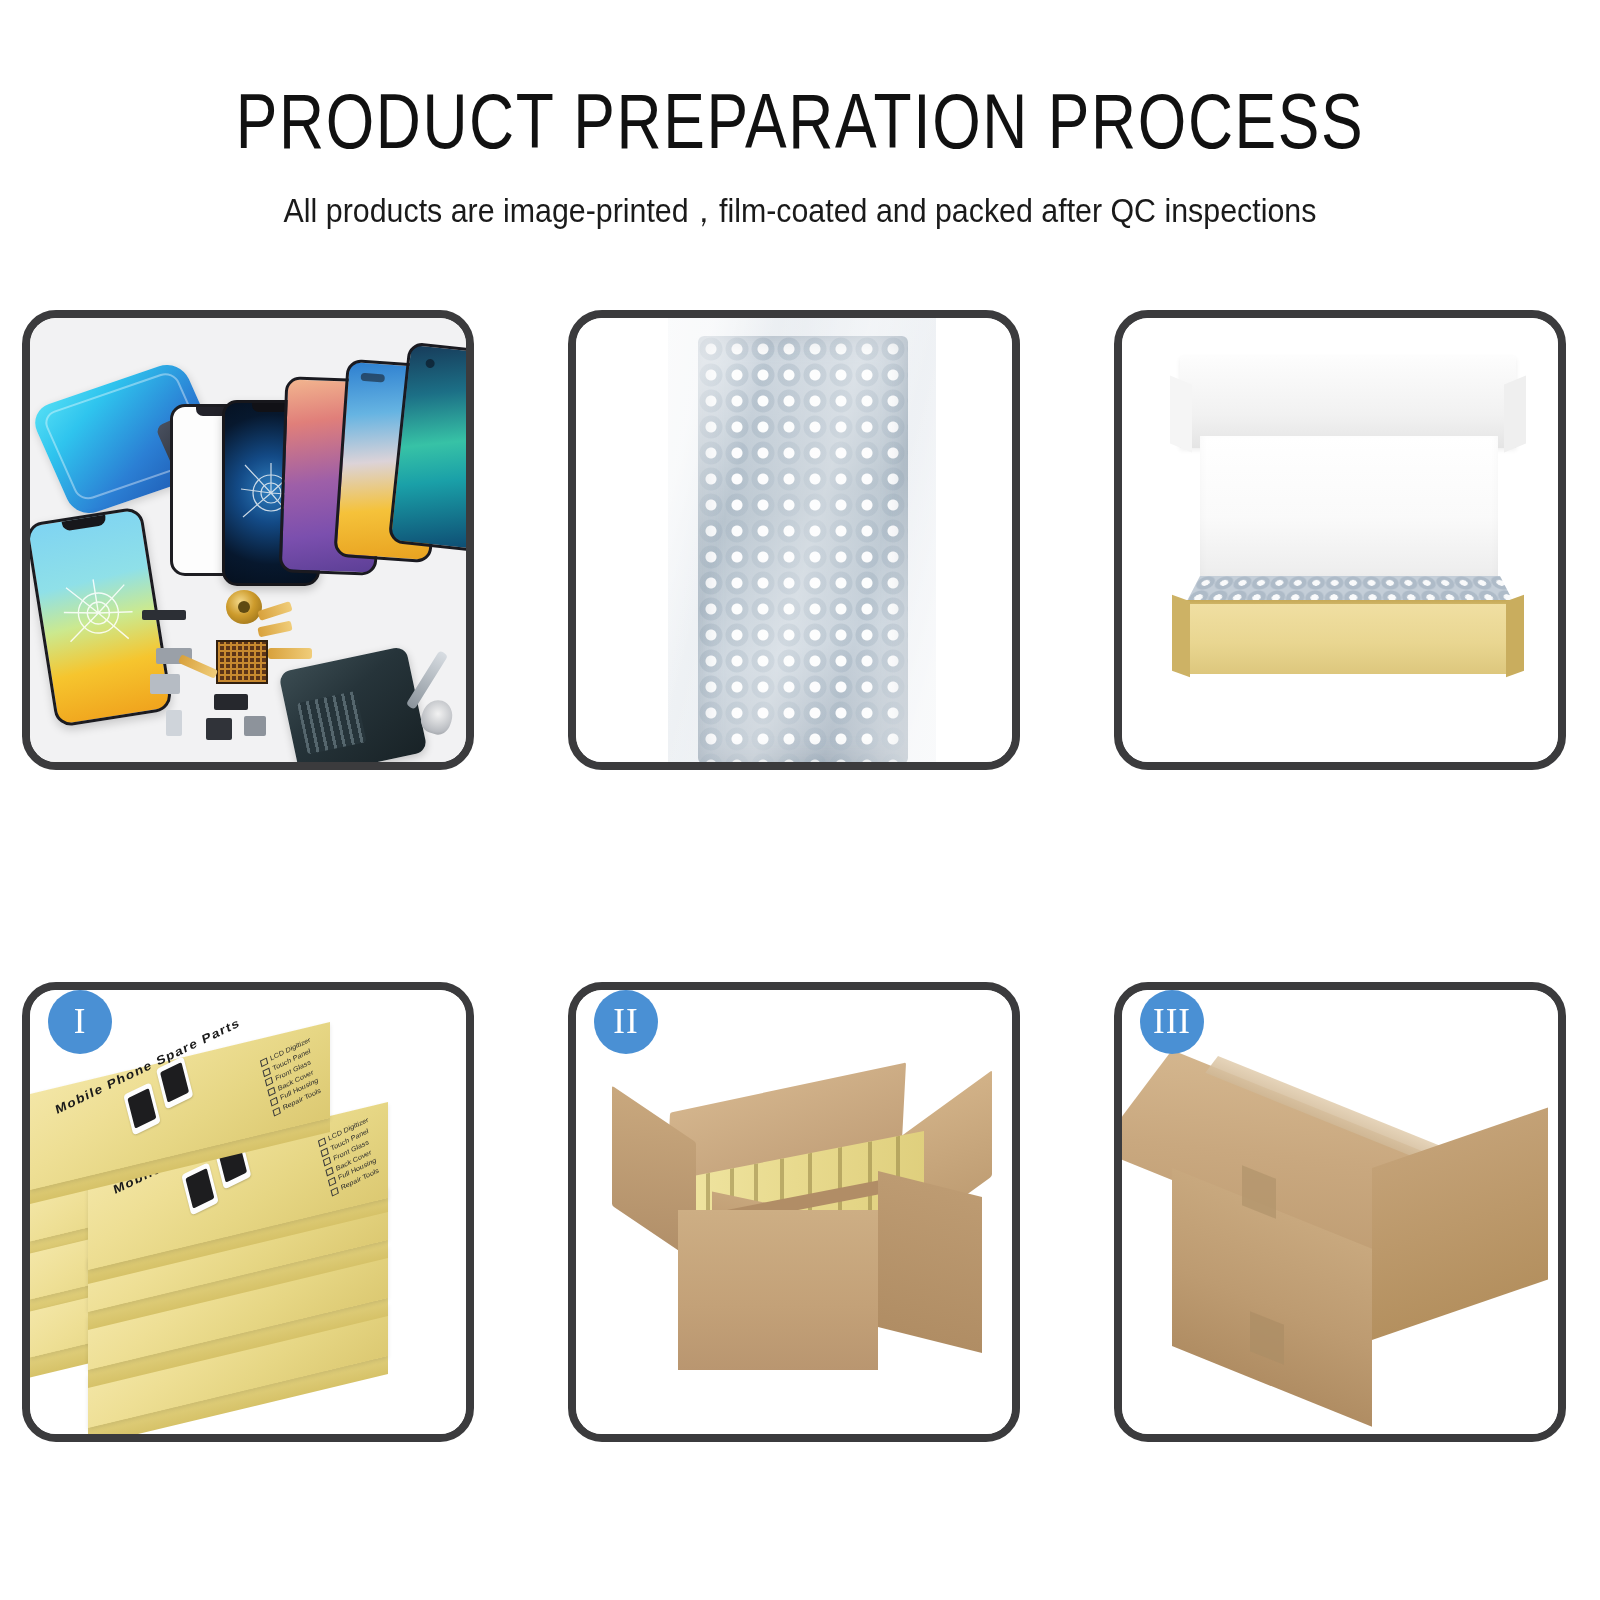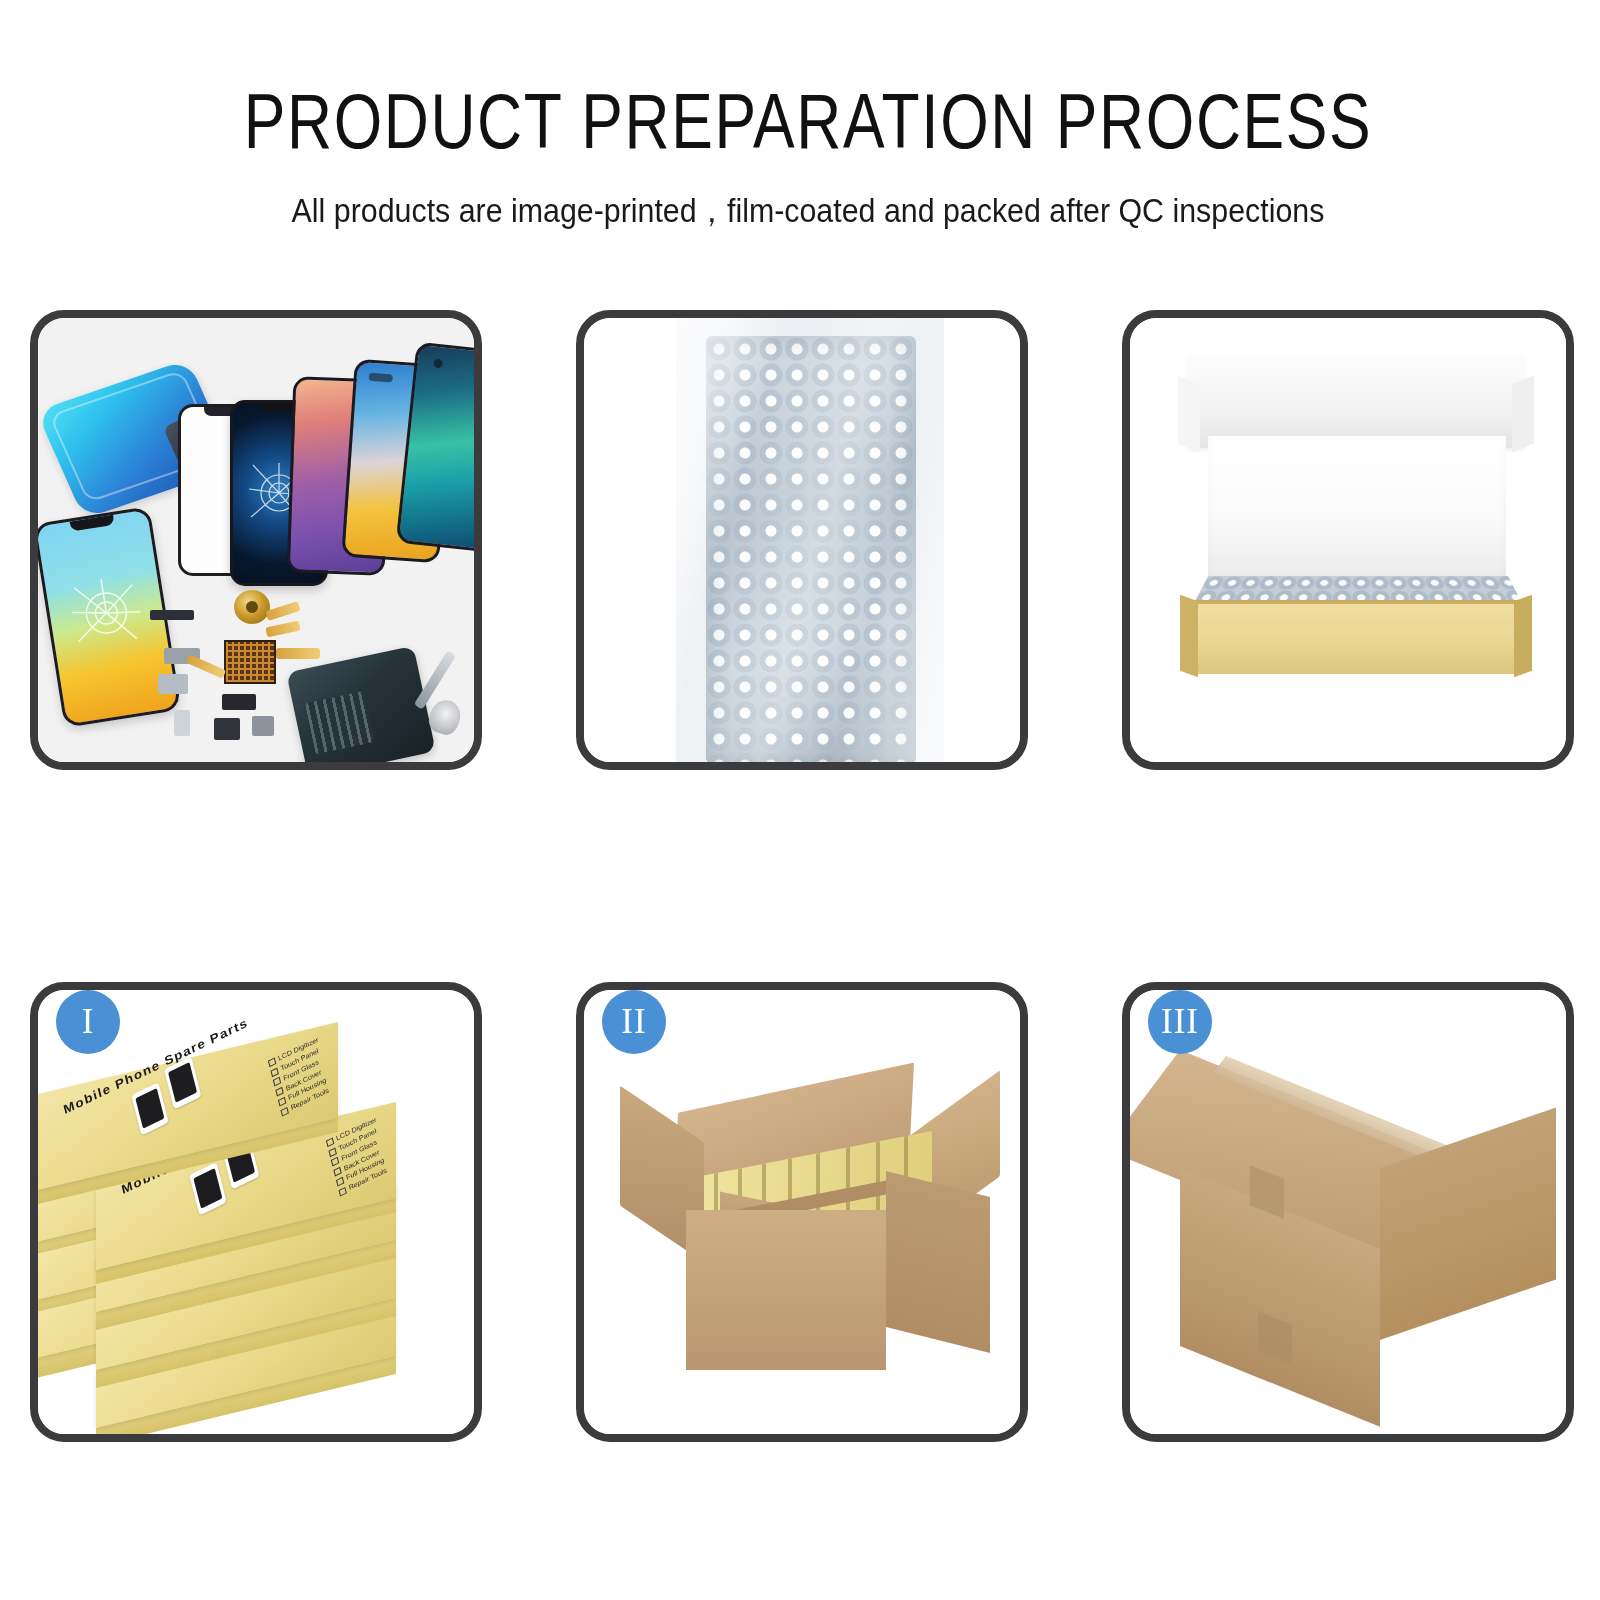--- a/index.html
+++ b/index.html
@@ -2,21 +2,21 @@
 <html><head>
 <meta charset="utf-8">
 <style>
   html,body{margin:0;padding:0;}
   body{
     width:1600px;height:1600px;
     background:#ffffff;
     font-family:"Liberation Sans", sans-serif;
     overflow:hidden;
   }
-  .page{position:relative;width:1320px;height:1600px;margin-left:8px;}
+  .page{position:relative;width:1320px;height:1600px;}
 
   
   .header{position:absolute;left:0;top:0;width:1600px;text-align:center;}
   .title{
     font-family:"Liberation Sans", sans-serif;
     font-size:78px;line-height:1;
     font-weight:400;
     letter-spacing:2px;
     color:#111111;
     transform:scaleX(0.80);

